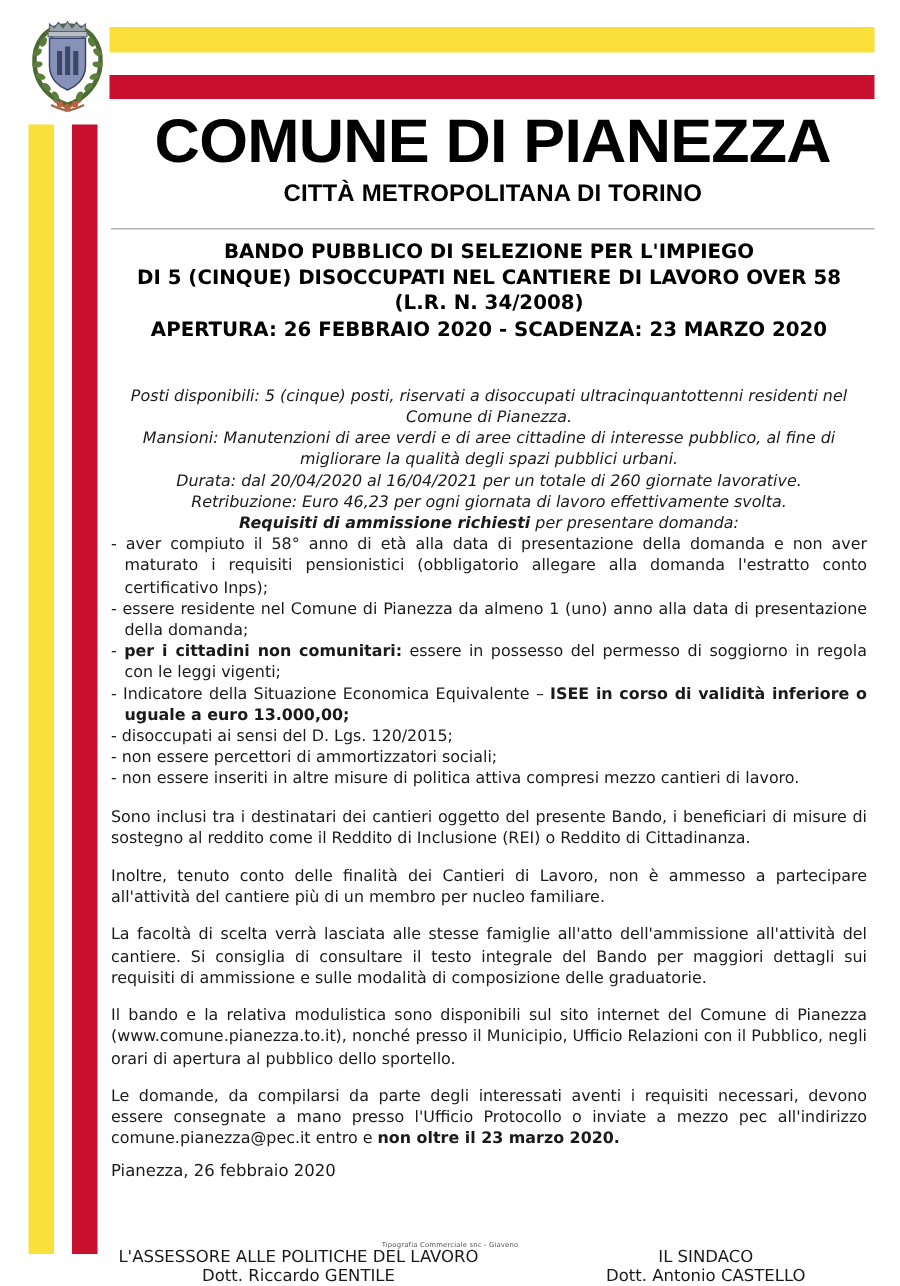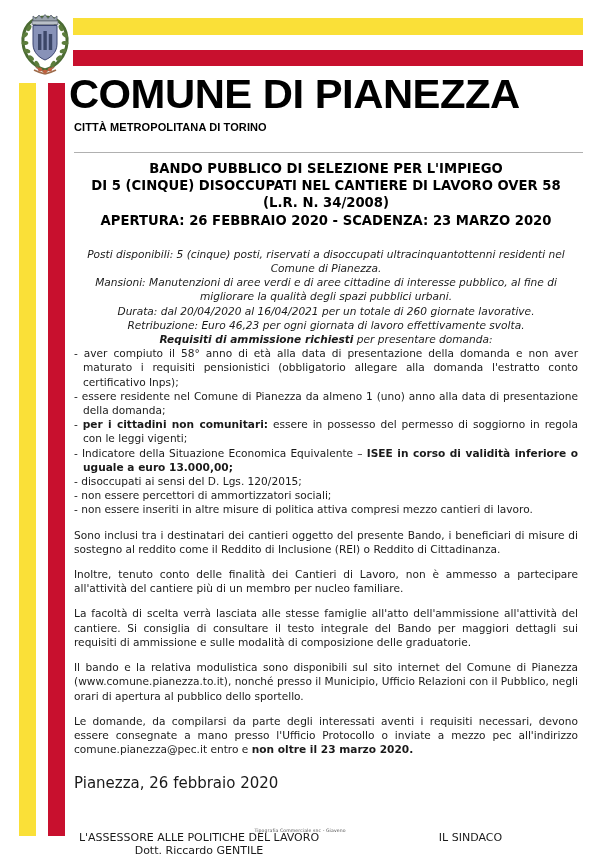--- a/index.html
+++ b/index.html
@@ -48,35 +48,36 @@
     position: absolute;
     left: 14px; top: 9px;
     width: 62px; height: 68px;
   }
 
   
   .masthead {
     position: absolute;
     left: 74px; top: 74px;
     width: 509px;
+    text-align: center;
   }
   .comune-title {
     font-family: "Liberation Sans", sans-serif;
     font-weight: bold;
     font-size: 41px;
     letter-spacing: -0.5px;
     line-height: 1;
     margin: 0;
     color: #000;
     transform: scaleX(1.02);
   }
   .citta-sub {
     font-family: "Liberation Sans", sans-serif;
     font-weight: bold;
-    font-size: 11px;
+    font-size: 16px;
     letter-spacing: 0.1px;
     margin: 6px 0 0 0;
     color: #000;
   }
   .rule {
     position: absolute;
     left: 74px; top: 152px;
     width: 509px;
     height: 1px;
     background: #b0b0b0;
@@ -88,21 +89,21 @@
     left: 74px; top: 160px;
     width: 504px;
   }
 
   .doc-title {
     text-align: center;
     font-weight: bold;
     font-size: 13.2px;
     line-height: 17.2px;
     color: #000;
-    margin: 0 0 18px 0;
+    margin: 0 0 28px 0;
   }
   .doc-title div { white-space: nowrap; }
 
   .body-text {
     font-size: 10.6px;
     line-height: 14.2px;
     color: #1a1a1a;
   }
   .body-text p {
     margin: 0;
@@ -131,21 +132,21 @@
     color: #1a1a1a;
     margin-top: 36px;
   }
   .sig-col { text-align: center; }
   .sig-left  { width: 250px; }
   .sig-right { width: 215px; }
 
   .place-date {
     position: absolute;
     left: 74px; top: 774px;
-    font-size: 15px;
+    font-size: 11px;
     color: #1a1a1a;
     text-align: center;
   }
 
   .printer {
     position: absolute;
     left: 0; top: 828px;
     width: 600px;
     text-align: center;
     font-size: 4.6px;
@@ -258,16 +259,17 @@
 
 <div class="place-date">Pianezza, 26 febbraio 2020</div>
 
 <div class="sig">
   <div class="sig-col sig-left">
     <div>L'ASSESSORE ALLE POLITICHE DEL LAVORO</div>
     <div>Dott. Riccardo GENTILE</div>
   </div>
   <div class="sig-col sig-right">
     <div>IL SINDACO</div>
+    <div>Dott. Antonio CASTELLO</div>
   </div>
 </div>
 
 <div class="printer">Tipografia Commerciale snc - Giaveno</div>
 
 </body></html>

